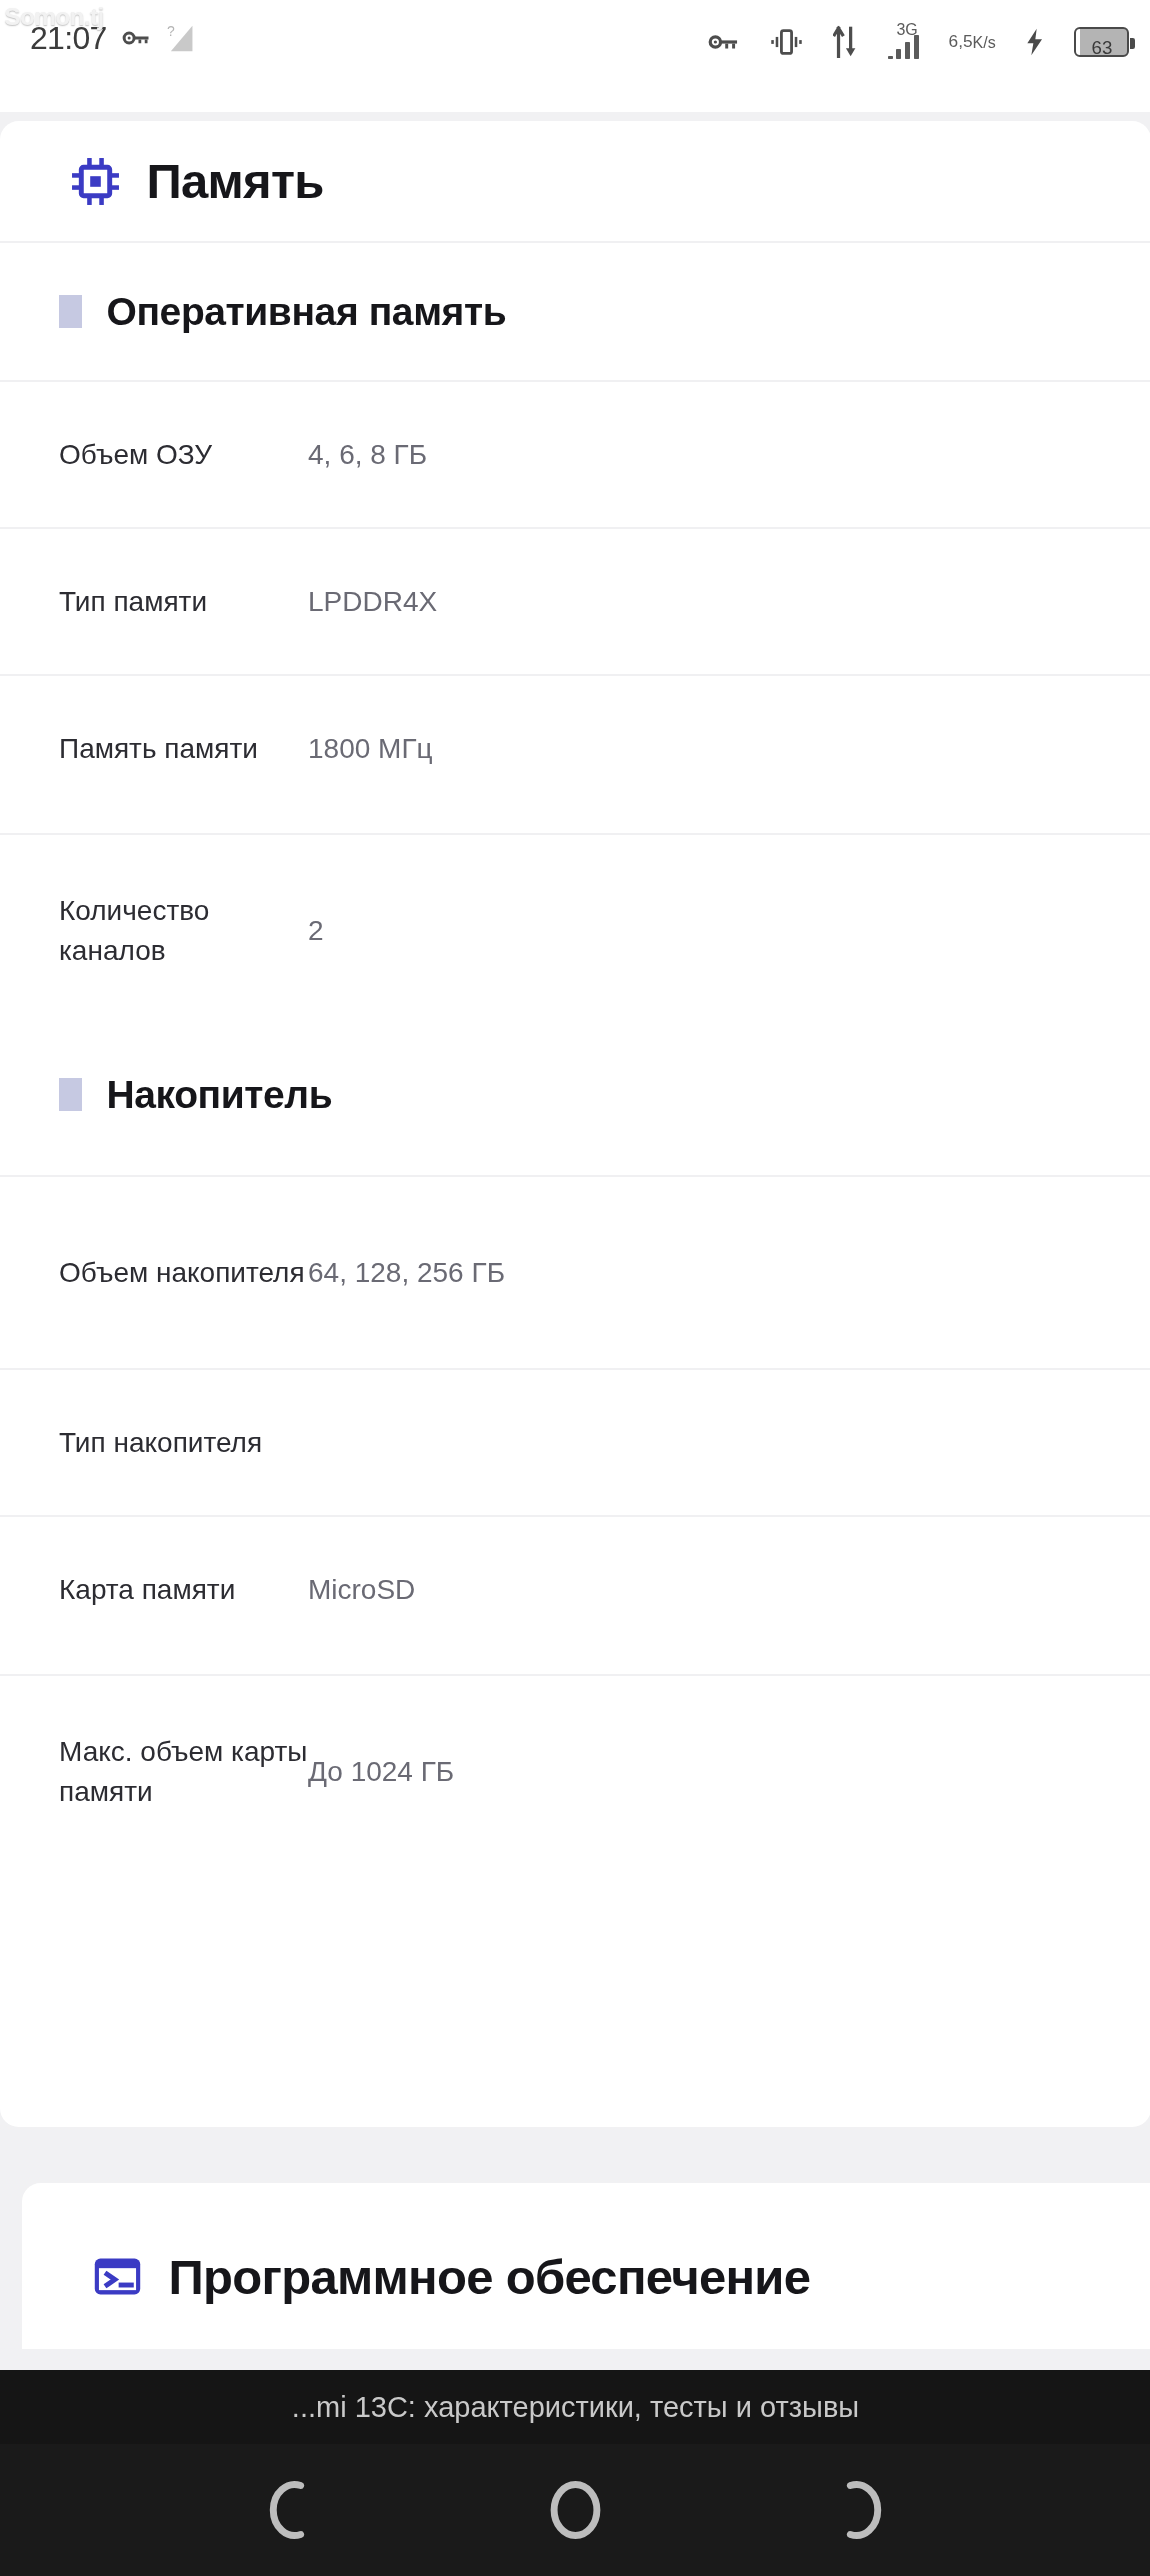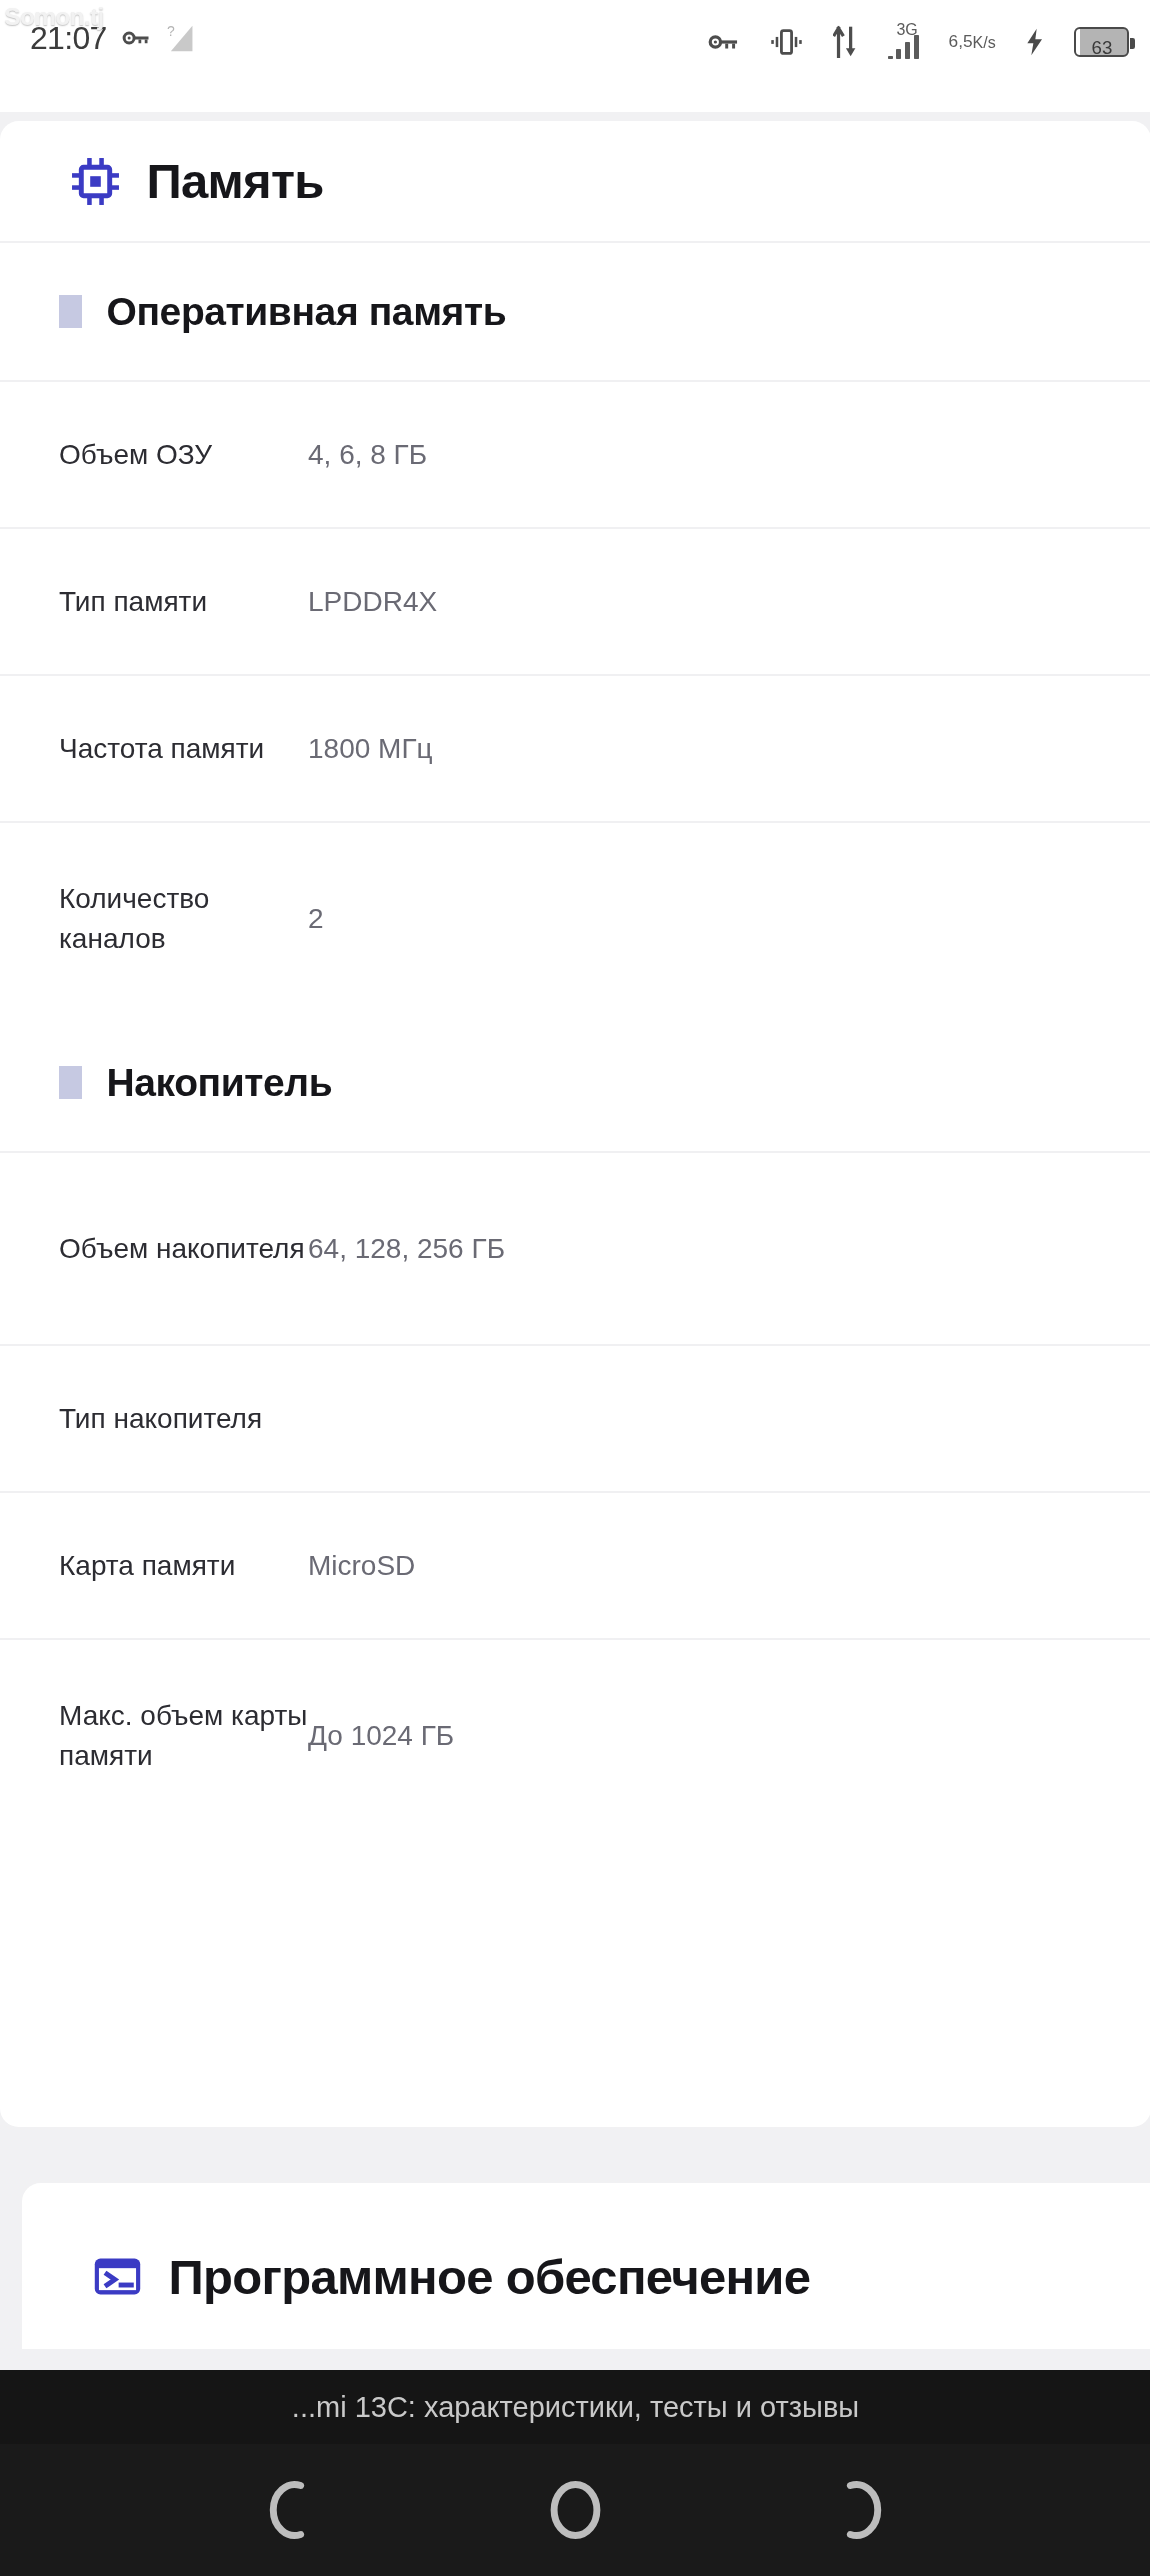--- a/index.html
+++ b/index.html
@@ -175,21 +175,21 @@
   }
 
   
   .spec-row {
     display:flex;
     align-items:center;
     border-top:2.2px solid #f0f0f2;
     padding:0 43px 0 59px;
     min-height:147px;
   }
-  .spec-row.two-line { min-height:193px; }
+  .spec-row.two-line { min-height:193px;margin-top:12px; }
   .spec-label {
     width:249px;
     flex:0 0 249px;
     font-size:28px;
     color:#2c2c32;
     line-height:1.42;
   }
   .spec-value {
     flex:1;
     font-size:28px;
@@ -362,21 +362,21 @@
 
     <div class="spec-row">
       <div class="spec-label">Объем ОЗУ</div>
       <div class="spec-value">4, 6, 8 ГБ</div>
     </div>
     <div class="spec-row">
       <div class="spec-label">Тип памяти</div>
       <div class="spec-value">LPDDR4X</div>
     </div>
     <div class="spec-row">
-      <div class="spec-label">Частота памяти</div>
+      <div class="spec-label">Память памяти</div>
       <div class="spec-value">1800 МГц</div>
     </div>
     <div class="spec-row two-line">
       <div class="spec-label">Количество каналов</div>
       <div class="spec-value">2</div>
     </div>
 
     <div class="section-head">
       <span class="section-bullet"></span>
       <div class="section-title">Накопитель</div>

